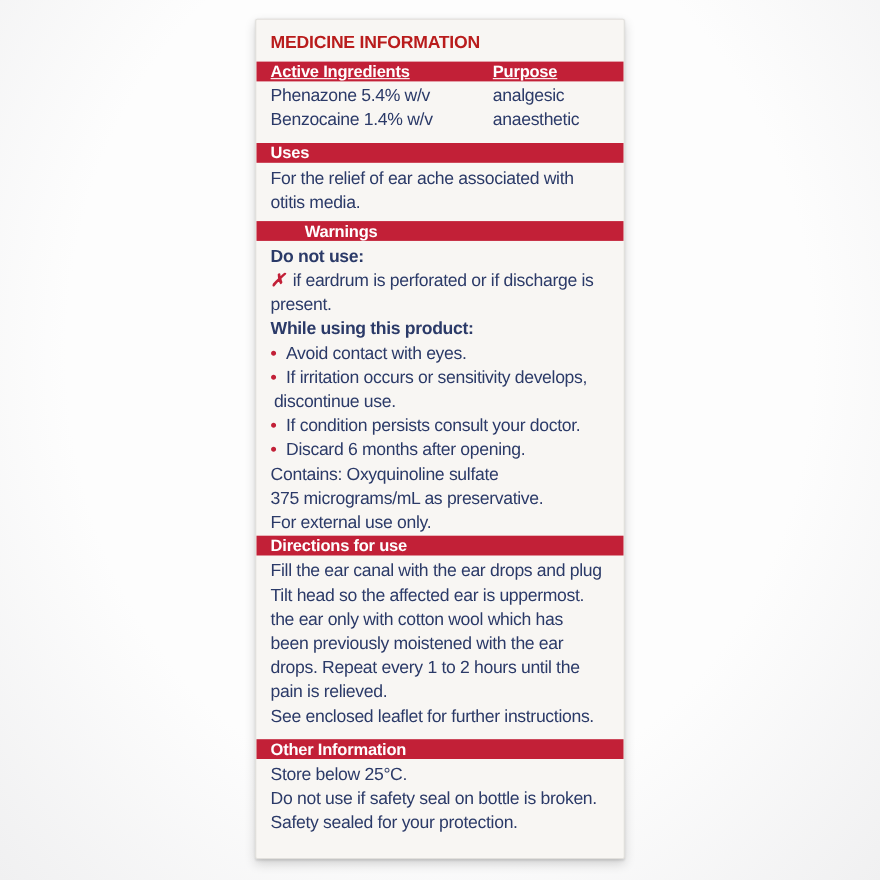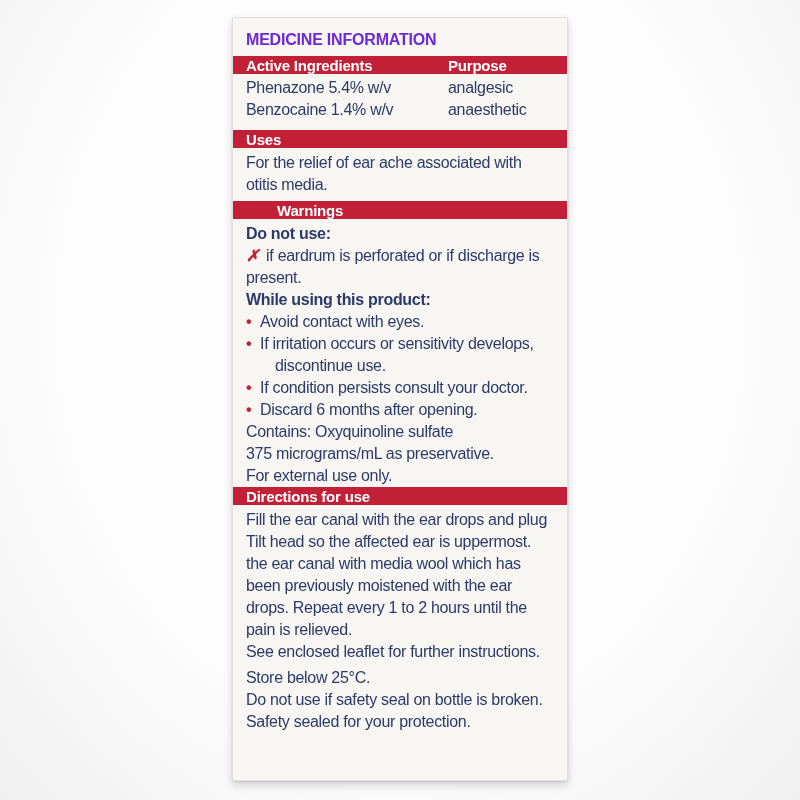--- a/index.html
+++ b/index.html
@@ -16,49 +16,49 @@
     border:1px solid #e2e0dc;
     box-sizing:border-box;
     border-radius:2px;
     box-shadow:0 4px 10px rgba(0,0,0,.16), 0 1px 2px rgba(0,0,0,.10);
     color:#2b3a68;
     overflow:hidden;
   }
   .title{
     margin:13px 13px 0 13px;
     font-size:16px;line-height:18px;font-weight:bold;
-    color:#6d28d9;letter-spacing:-0.2px;white-space:nowrap;
+    color:#b91c1c;letter-spacing:-0.2px;white-space:nowrap;
   }
   .bar{
     height:18px;display:flex;align-items:center;
     padding:0 13px;background:#c22037;color:#ffffff;
     font-size:15px;font-weight:bold;letter-spacing:-0.2px;white-space:nowrap;
   }
-  .bar-ai{margin-top:7px;}
+  .bar-ai{margin-top:7px;text-decoration:underline;}
   .bar-uses{margin-top:9px;}
   .bar-warn{margin-top:5px;padding-left:44px;}
   .bar-dir{margin-top:0;}
   .bar-other{margin-top:9px;}
   .two-col{display:flex;}
   .col1{width:202px;flex:none;}
   .rows{margin-top:3px;}
   .section-lines{margin-top:4px;}
   .line{
     padding:0 13px;font-size:16px;line-height:22px;
     letter-spacing:-0.3px;white-space:nowrap;
   }
   .line.bold{font-weight:bold;}
   .flexline{display:flex;align-items:baseline;}
   .cross{
     color:#c22037;font-weight:bold;font-style:italic;
     margin-right:7px;flex:none;
   }
   .bullet-line{display:flex;align-items:baseline;}
   .dot{color:#c22037;width:14px;flex:none;font-weight:bold;}
-  .indent{padding-left:42px;}
+  .indent{padding-left:16px;}
 </style>
 </head>
 <body>
 
 <div class="stage">
   <div class="panel">
 
     <div class="title">MEDICINE INFORMATION</div>
 
     <div class="bar bar-ai two-col">
@@ -113,27 +113,28 @@
 
       <div class="line">Contains: Oxyquinoline sulfate</div>
       <div class="line">375 micrograms/mL as preservative.</div>
       <div class="line">For external use only.</div>
     </div>
 
     <div class="bar bar-dir">Directions for use</div>
     <div class="section-lines">
       <div class="line">Fill the ear canal with the ear drops and plug</div>
       <div class="line">Tilt head so the affected ear is uppermost.</div>
-      <div class="line">the ear canal with media wool which has</div>
+      <div class="line">the ear only with cotton wool which has</div>
       <div class="line">been previously moistened with the ear</div>
       <div class="line">drops. Repeat every 1 to 2 hours until the</div>
       <div class="line">pain is relieved.</div>
       <div class="line">See enclosed leaflet for further instructions.</div>
     </div>
 
+    <div class="bar bar-other">Other Information</div>
     <div class="section-lines">
       <div class="line">Store below 25°C.</div>
       <div class="line">Do not use if safety seal on bottle is broken.</div>
       <div class="line">Safety sealed for your protection.</div>
     </div>
 
   </div>
 </div>
 
 </body></html>

